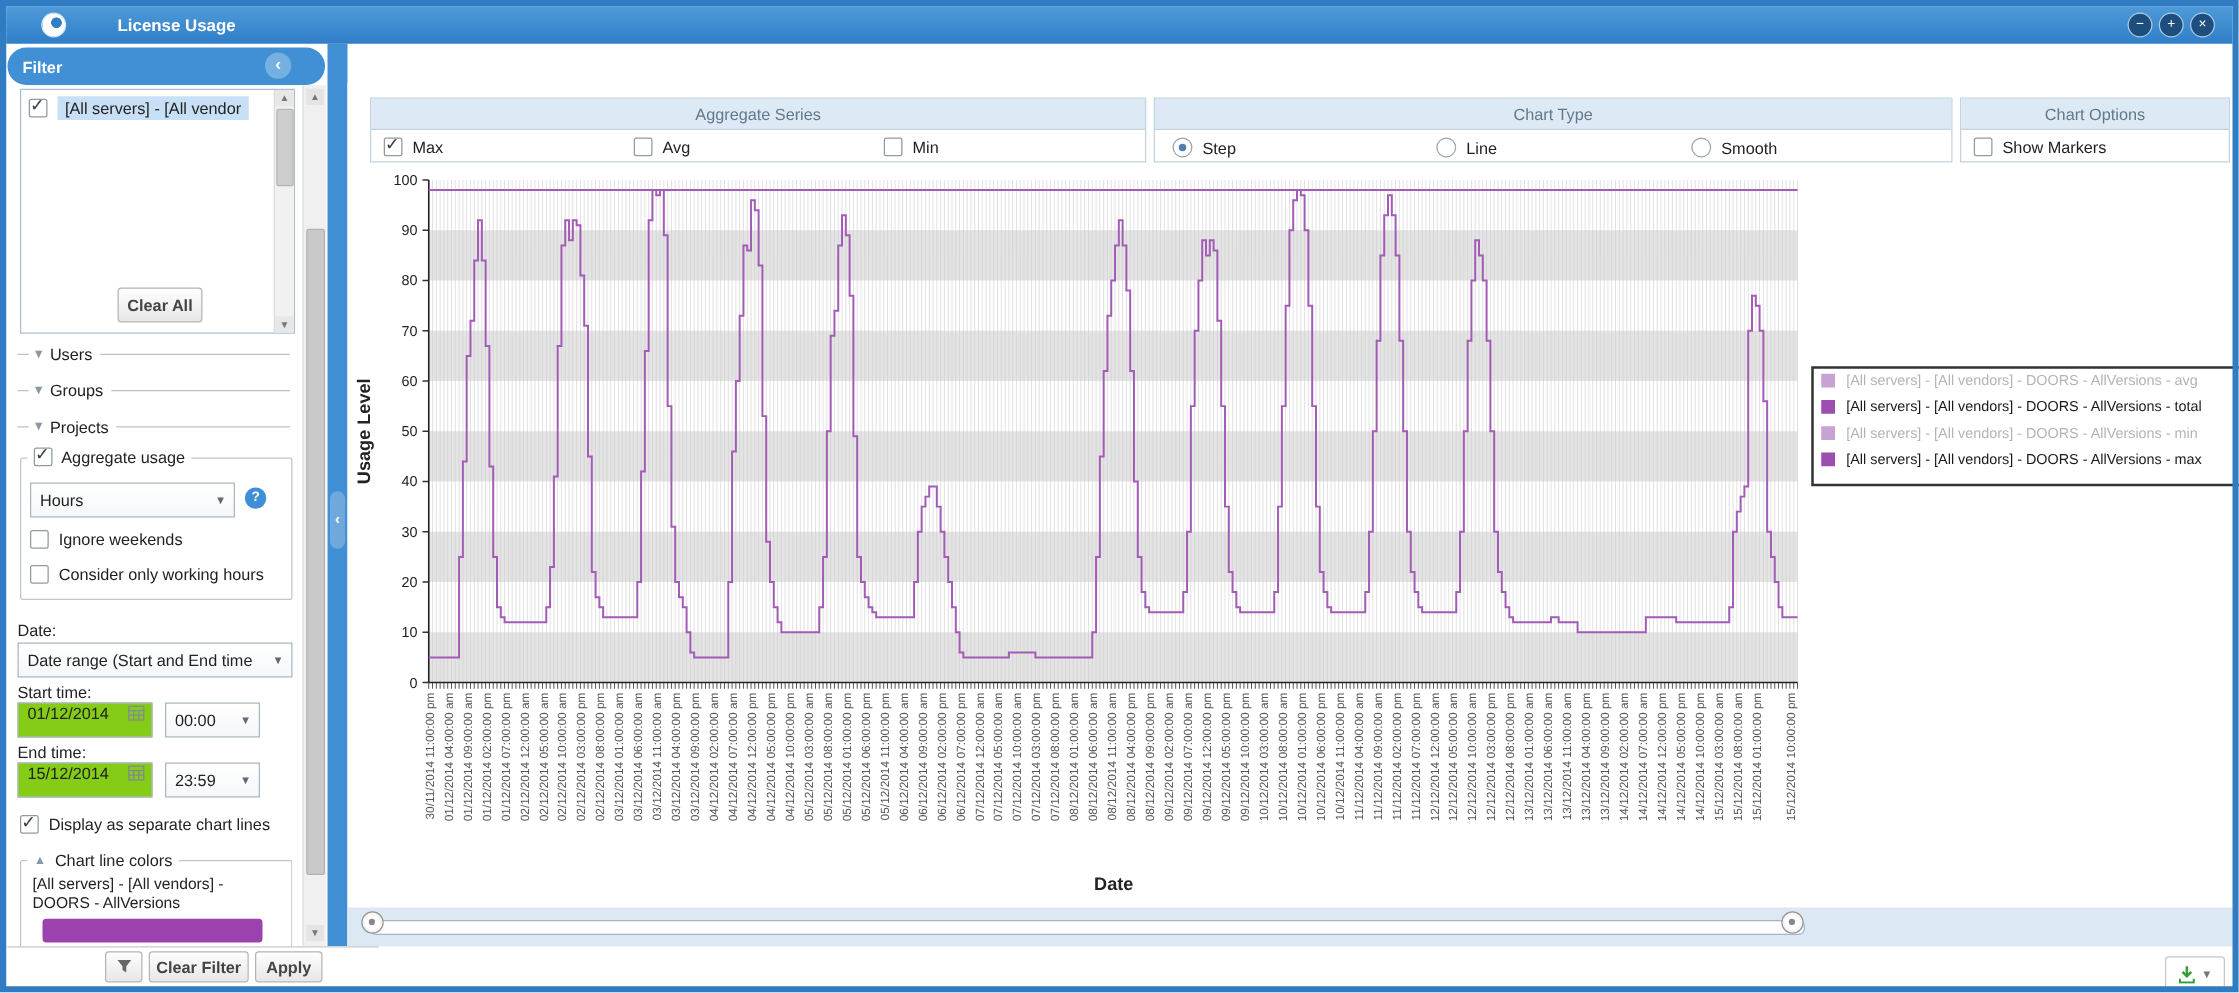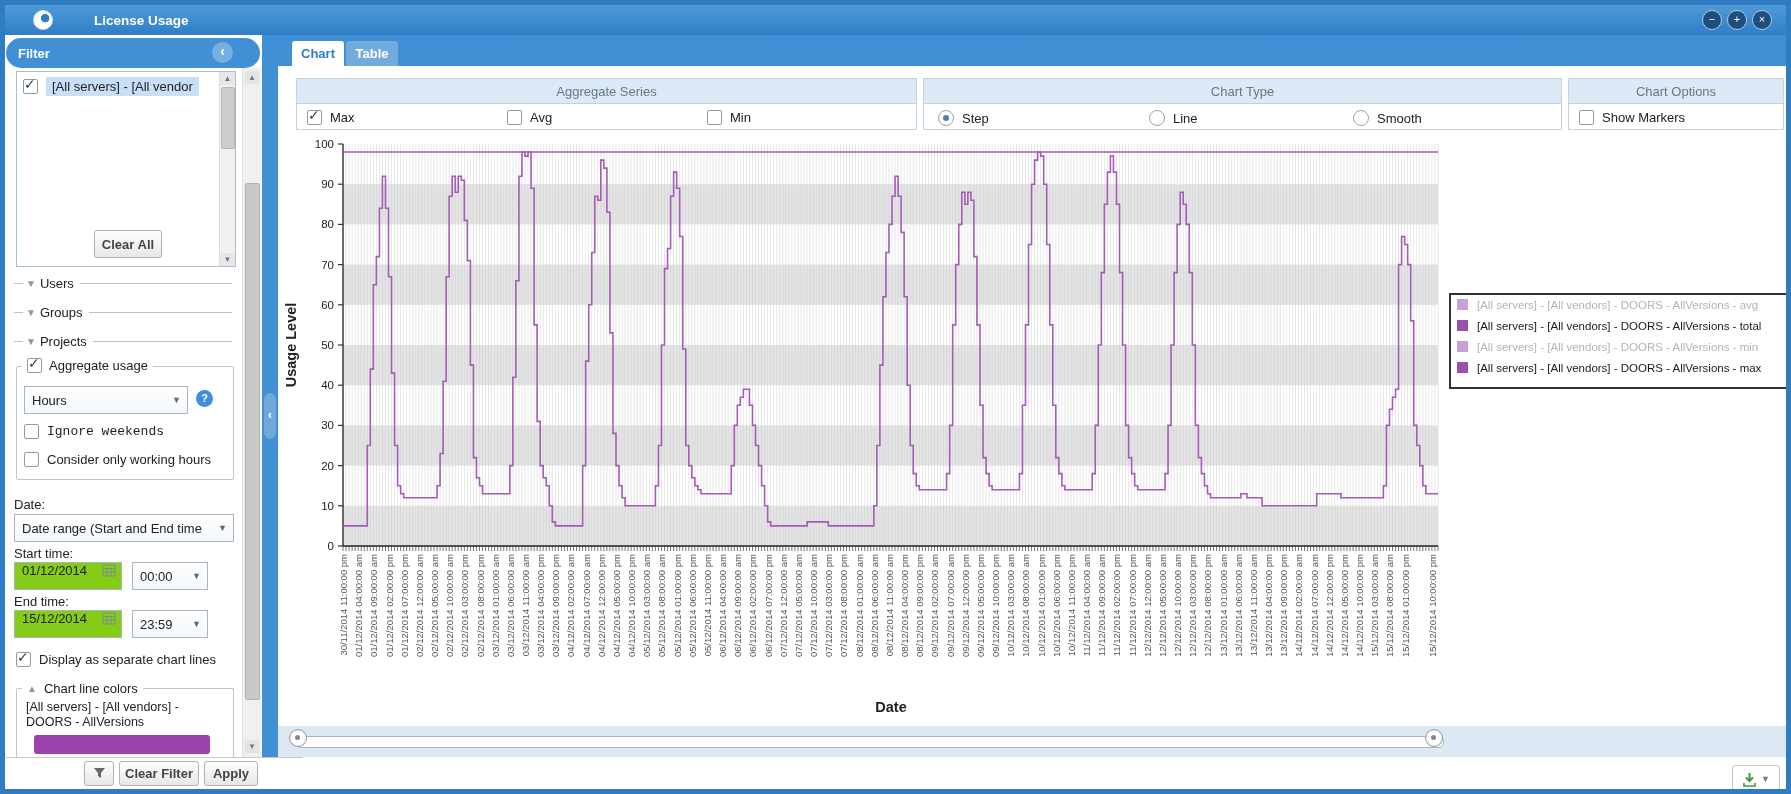--- a/index.html
+++ b/index.html
@@ -137,21 +137,21 @@
     <div class="grp" style="left:10px;top:298px;width:216px;height:112px;"></div>
     <div class="grp-legend" style="left:16px;top:290px;">
       <span class="cb on"></span>
       <span>Aggregate usage</span>
     </div>
     <div class="select" style="left:18px;top:318px;width:162px;">
       <span class="val">Hours</span>
       <span class="caret">▼</span>
     </div>
     <div class="help-circle" style="left:190px;top:322px;">?</div>
-    <div class="cbrow" style="left:18px;top:356px;font-family:Liberation Mono, monospace;">
+    <div class="cbrow" style="left:18px;top:356px;">
       <span class="cb"></span>
       <span>Ignore weekends</span>
     </div>
     <div class="cbrow" style="left:18px;top:384px;">
       <span class="cb"></span>
       <span>Consider only working hours</span>
     </div>
 
     <div class="lab" style="left:8px;top:429px;">Date:</div>
     <div class="select" style="left:8px;top:446px;width:218px;">
@@ -219,24 +219,20 @@
         </svg>
     </div>
     <div class="btn" style="position:absolute;left:113px;top:3px;width:78px;height:23px;">Clear Filter</div>
     <div class="btn" style="position:absolute;left:198px;top:3px;width:52px;height:23px;">Apply</div>
   </div>
 
   <div class="splitter">
     <div class="split-btn">‹</div>
   </div>
 
-  <div class="tabstrip">
-    <div class="tab active" style="left:14px;width:52px;">Chart</div>
-    <div class="tab inactive" style="left:68px;width:52px;">Table</div>
-  </div>
 
   <div class="content">
 
     <div class="gbox" style="left:645px;top:12px;width:637px;height:50px;">
       <div class="ghead">Chart Type</div>
       <div class="opt" style="left:14px;">
         <span class="rd on"></span>
         <span>Step</span>
       </div>
       <div class="opt" style="left:225px;">

